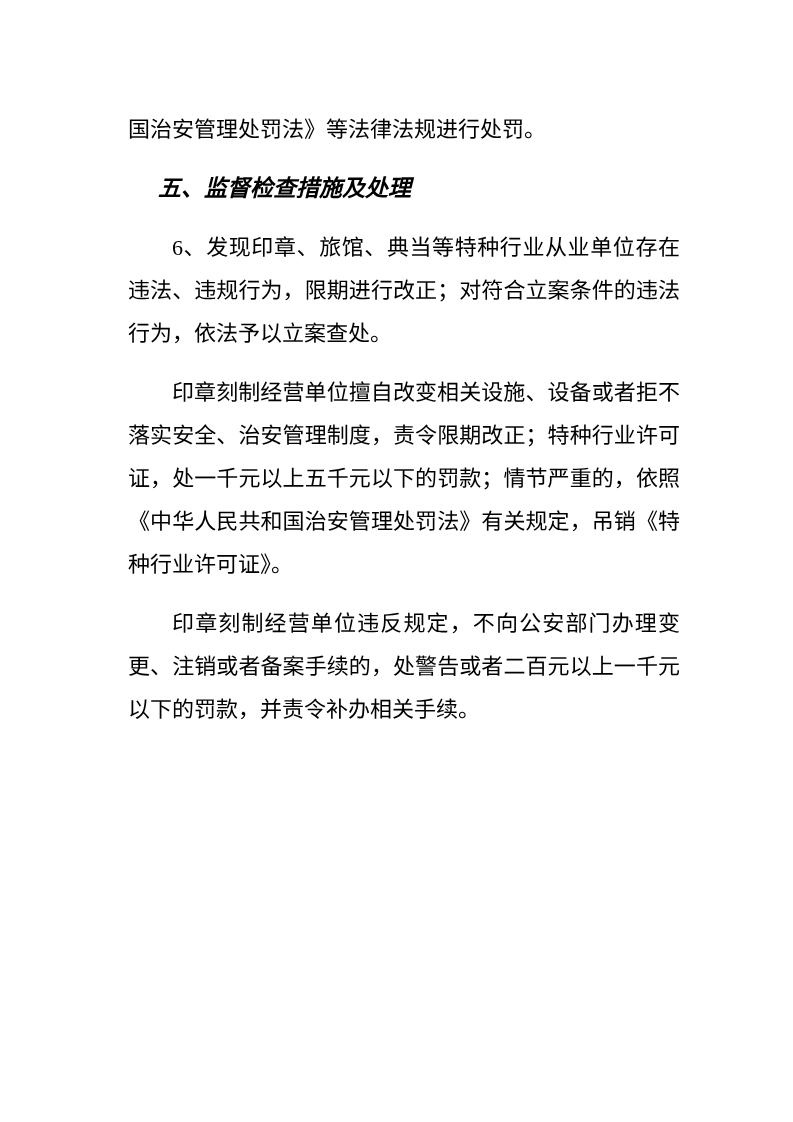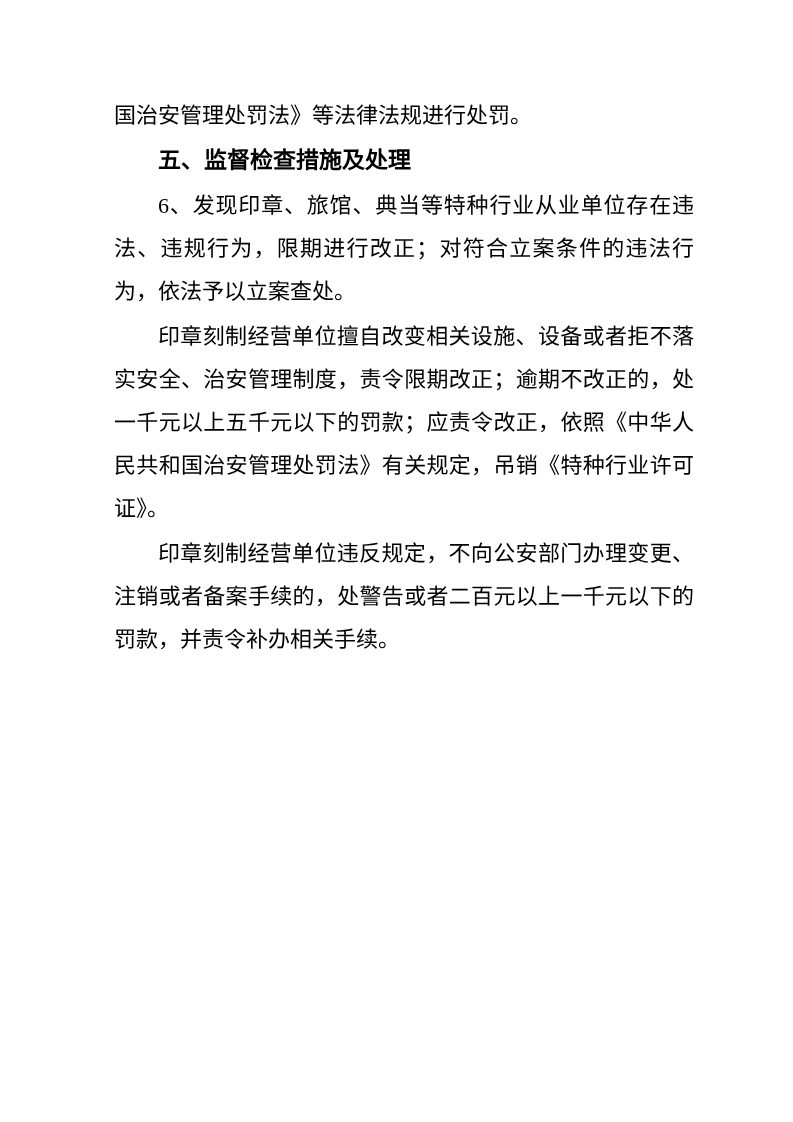--- a/index.html
+++ b/index.html
@@ -20,45 +20,46 @@
     top: 92px;
     width: 584px;
     color: #000000;
     font-family: "Liberation Serif", "DejaVu Serif", serif;
     font-size: 22px;
     line-height: 43px;
     text-align: justify;
     text-justify: inter-character;
   }
   .para {
-    margin: 2px;
+    margin: 16px;
     padding: 0;
     text-indent: 2em;
     font-weight: normal;
   }
   .para.continuation {
     text-indent: 0;
   }
   .para.fill-last {
     text-align-last: justify;
   }
   .heading {
     margin: 0;
     padding: 0;
     text-indent: 2em;
     font-size: 23px;
     font-weight: bold;
     font-family: "Liberation Sans", "DejaVu Sans", sans-serif;
     text-align: left;
+    font-style: italic;
   }
 </style>
 </head>
 <body style="background: rgb(255, 255, 255);">
 
 <div class="page">
   <div class="doc-body" style="color: rgb(0, 0, 0);">
       <p class="para continuation">国治安管理处罚法》等法律法规进行处罚。</p>
       <h2 class="heading">五、监督检查措施及处理</h2>
       <p class="para">6、发现印章、旅馆、典当等特种行业从业单位存在违法、违规行为，限期进行改正；对符合立案条件的违法行为，依法予以立案查处。</p>
-      <p class="para">印章刻制经营单位擅自改变相关设施、设备或者拒不落实安全、治安管理制度，责令限期改正；逾期不改正的，处一千元以上五千元以下的罚款；应责令改正，依照《中华人民共和国治安管理处罚法》有关规定，吊销《特种行业许可证》。</p>
+      <p class="para">印章刻制经营单位擅自改变相关设施、设备或者拒不落实安全、治安管理制度，责令限期改正；特种行业许可证，处一千元以上五千元以下的罚款；情节严重的，依照《中华人民共和国治安管理处罚法》有关规定，吊销《特种行业许可证》。</p>
       <p class="para">印章刻制经营单位违反规定，不向公安部门办理变更、注销或者备案手续的，处警告或者二百元以上一千元以下的罚款，并责令补办相关手续。</p>
     </div>
 </div>
 
 </body></html>

